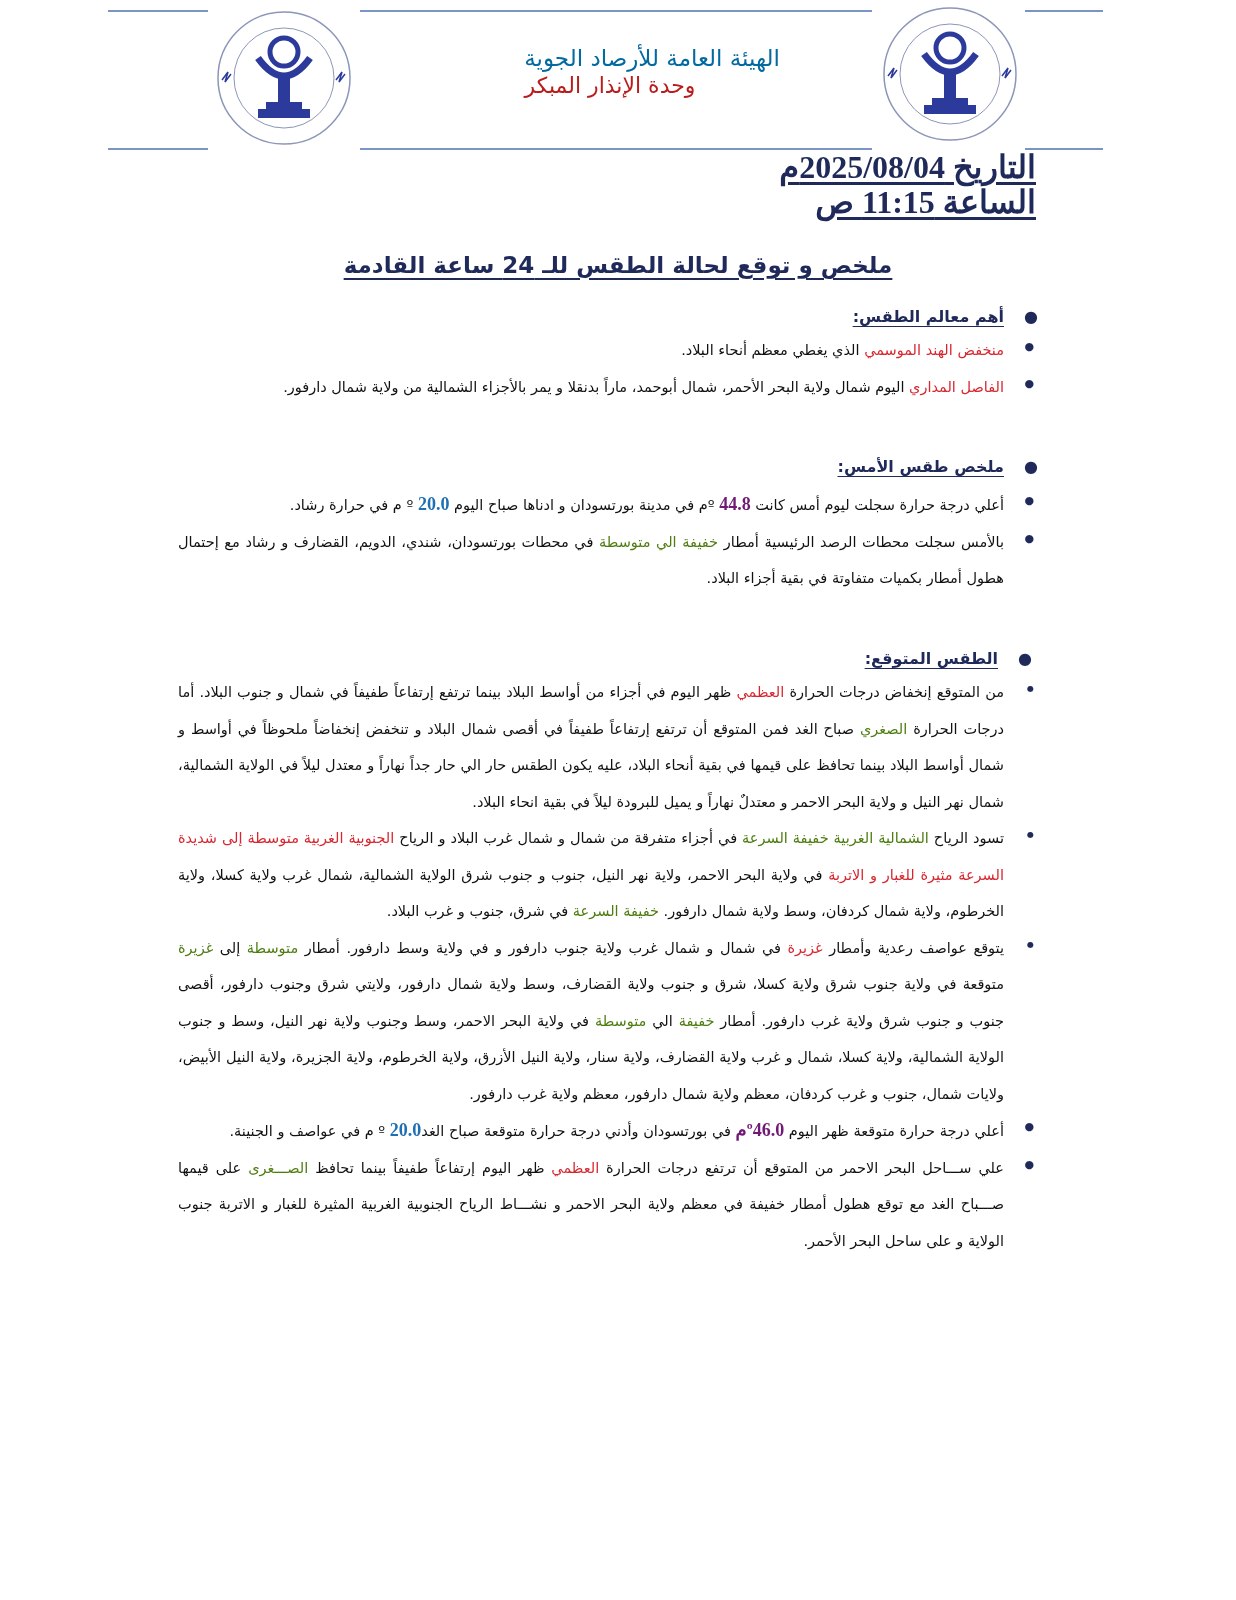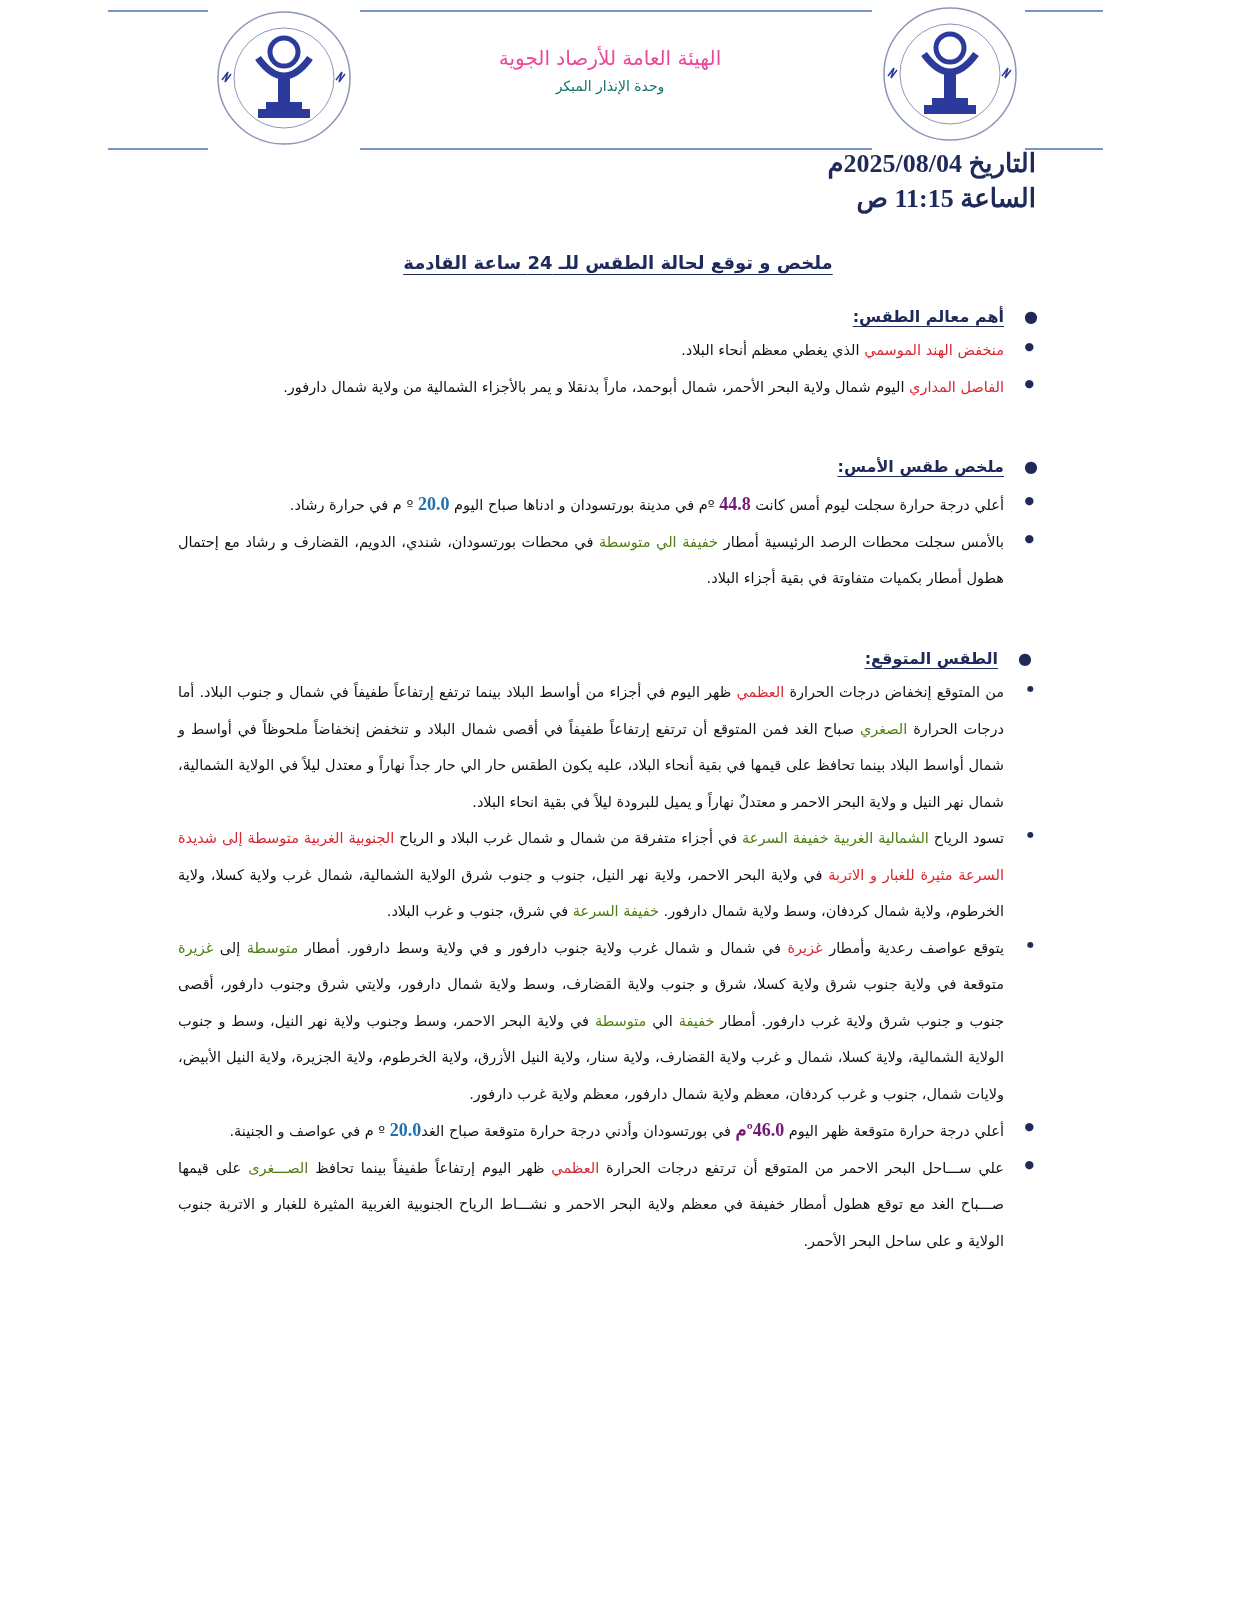--- a/index.html
+++ b/index.html
@@ -4,33 +4,33 @@
   <style>
     html, body { margin: 0; padding: 0; background: #ffffff; }
     body {
       width: 1236px; height: 1600px; position: relative; overflow: hidden;
       font-family: "DejaVu Sans", "Liberation Sans", sans-serif;
       color: #111111;
     }
     .hline { position: absolute; height: 2px; background: #7a95c4; }
     .logo { position: absolute; width: 140px; height: 140px; }
     .org-block { position: absolute; left: 440px; top: 44px; width: 340px; text-align: center; direction: rtl; }
-    .org-name { font-size: 20px; color: #ec4899; line-height: 28px; }
-    .org-unit { font-size: 14px; color: #0f766e; line-height: 28px; }
+    .org-name { font-size: 23px; color: #0369a1; line-height: 28px; text-align: right; }
+    .org-unit { font-size: 22px; color: #b91c1c; line-height: 28px; }
     .date-line, .time-line {
       position: absolute; right: 200px; direction: rtl;
       font-family: "Liberation Serif", "DejaVu Serif", serif;
-      font-weight: bold; font-size: 26px; color: #1f2a5a;
-      text-underline-offset: 4px;
+      font-weight: bold; font-size: 32px; color: #1f2a5a;
+      text-decoration: underline; text-underline-offset: 4px;
     }
     .date-line { top: 148px; }
     .time-line { top: 183px; }
     .doc-title {
       position: absolute; top: 252px; left: 0; width: 1236px; text-align: center;
-      font-weight: bold; font-size: 18px; color: #1f2a5a;
+      font-weight: bold; font-size: 23px; color: #1f2a5a;
       text-decoration: underline; text-underline-offset: 5px;
     }
     .content { position: absolute; right: 232px; left: 178px; direction: rtl; font-size: 14.5px; }
     .sec-head {
       font-weight: bold; font-size: 16px; color: #1f2a5a;
       text-decoration: underline; text-underline-offset: 4px;
       position: relative; margin: 0; line-height: 30px;
     }
     .bullet { position: absolute; right: -34px; font-size: 16px; color: #1f2a5a; line-height: 30px; }
     .bullet.small { font-size: 11px; right: -30px; }

